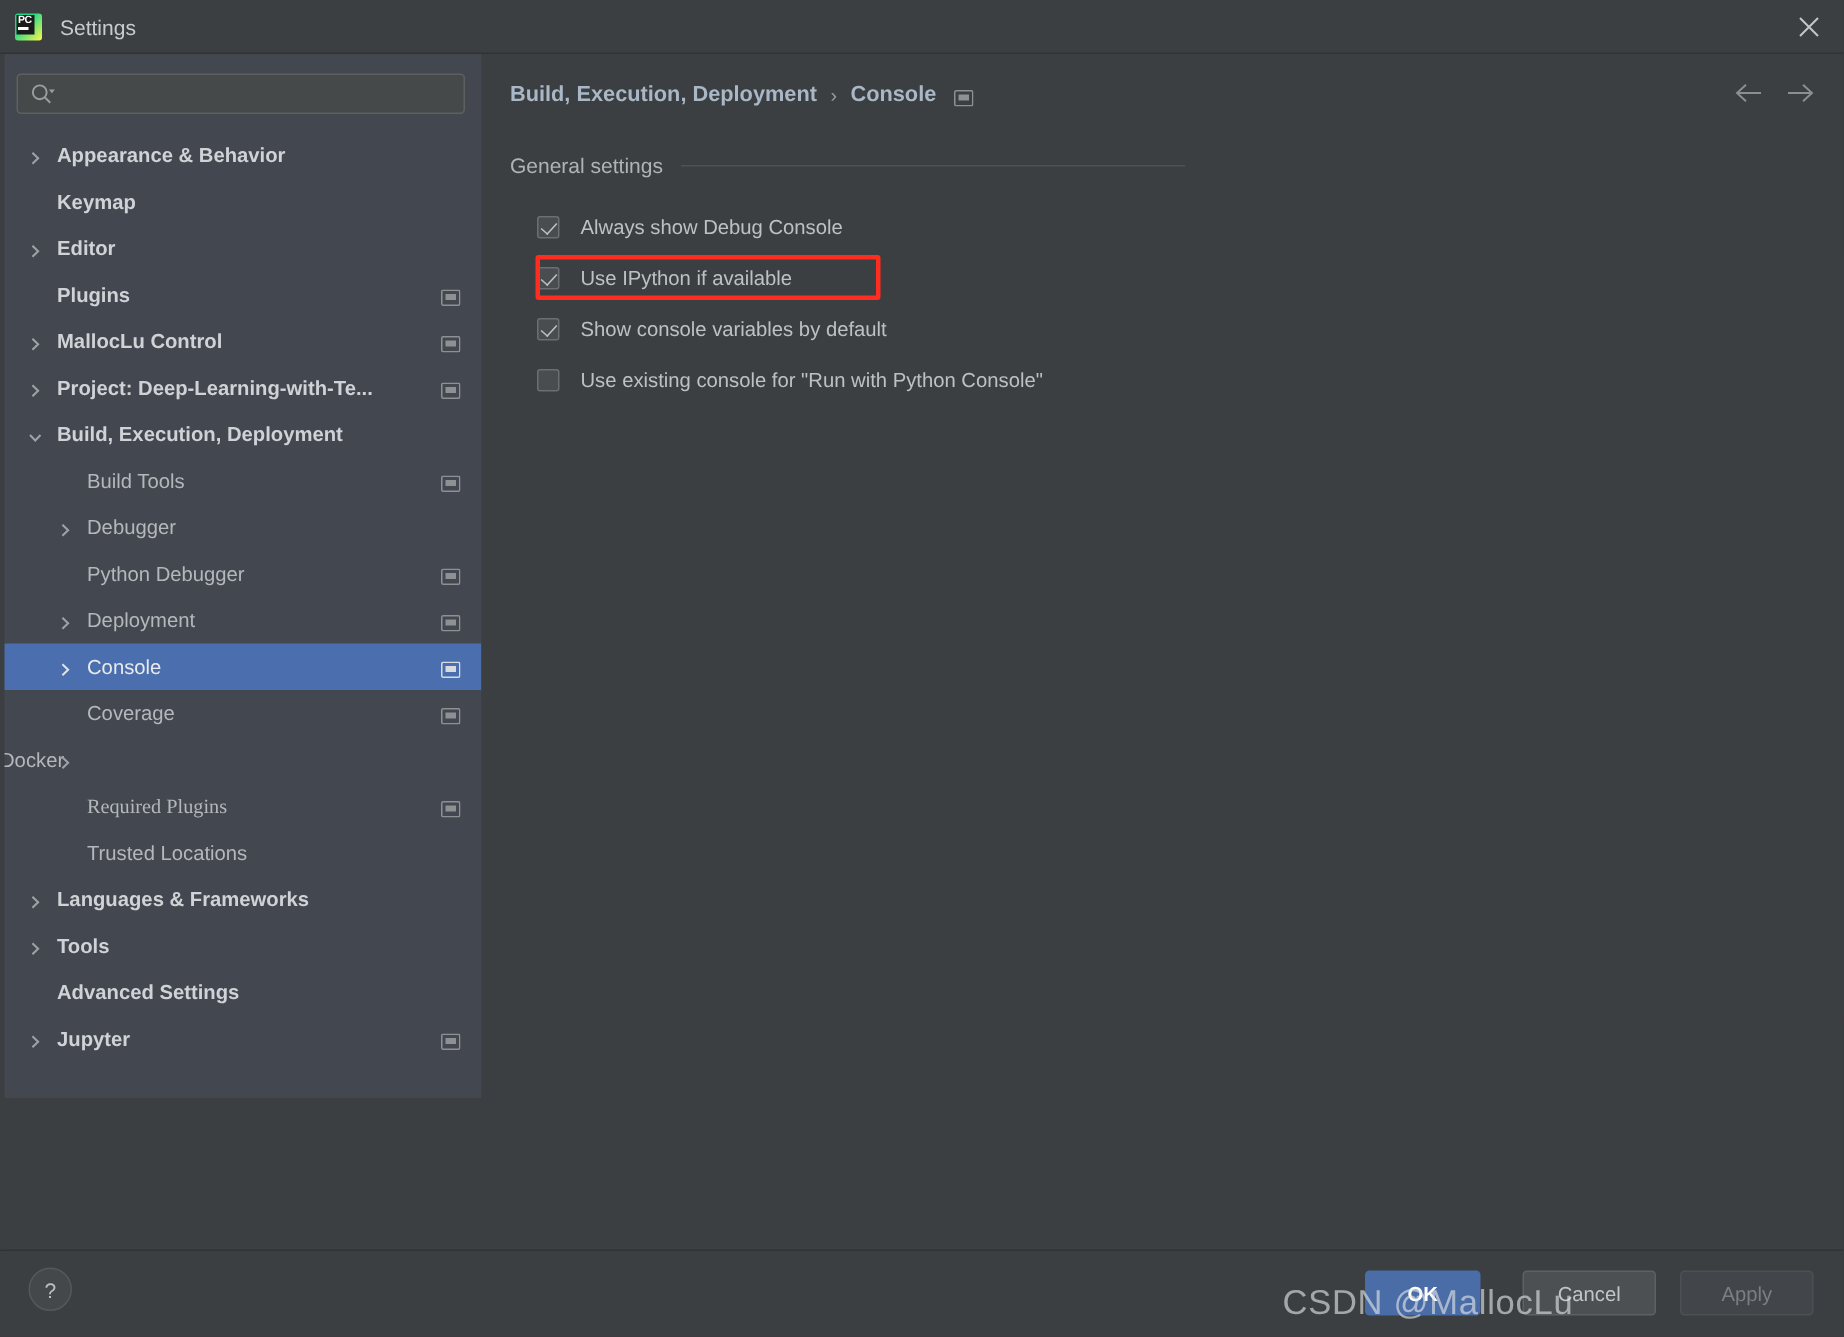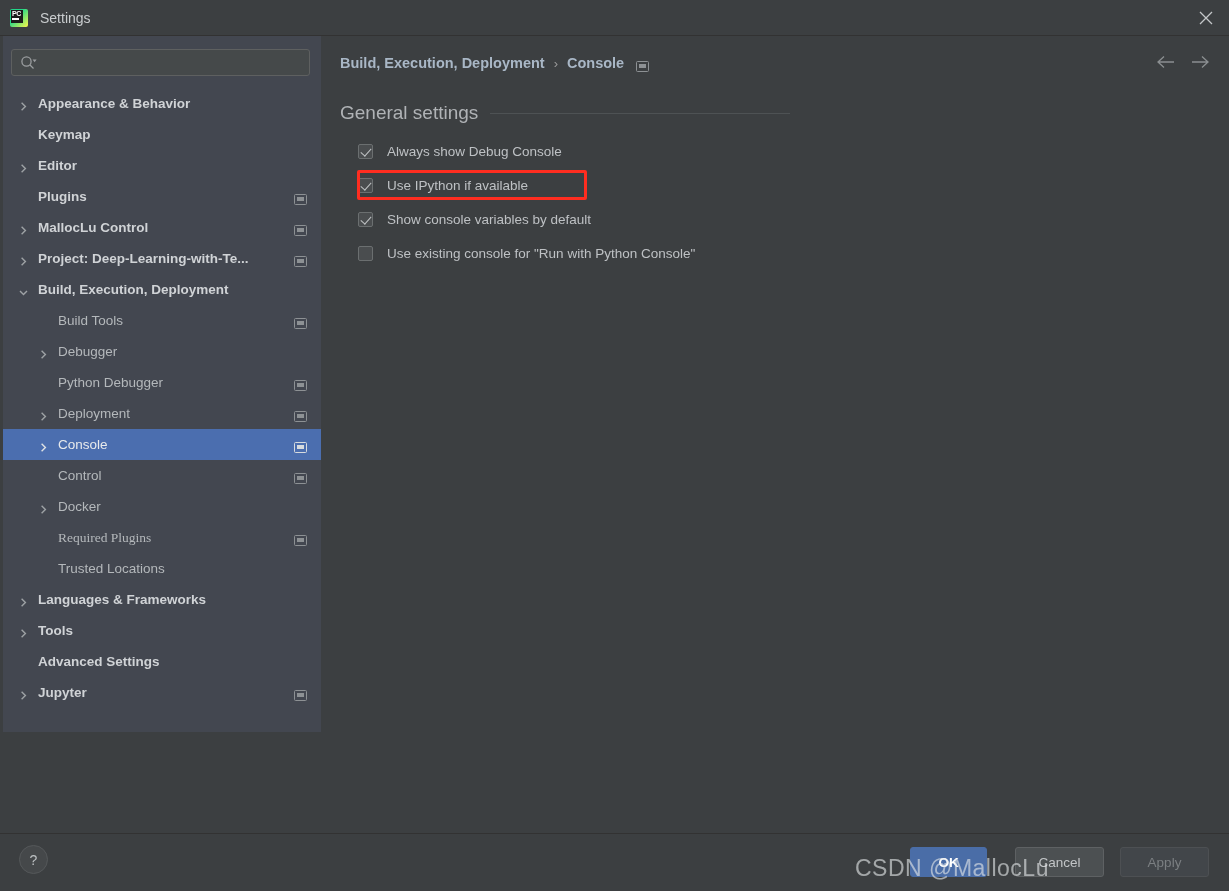--- a/index.html
+++ b/index.html
@@ -194,21 +194,21 @@
   }
 
   .section-header {
     position: absolute;
     left: 19px; top: 66px;
     width: 450px;
     display: flex;
     align-items: center;
   }
   .section-title {
-    font-size: 19px;
+    font-size: 14px;
     color: #b0b3b6;
     white-space: nowrap;
   }
   .section-line {
     flex: 1;
     height: 1px;
     background: #4e5254;
     margin-left: 12px;
   }
 
@@ -435,31 +435,31 @@
           <span class="arrow" style="left: 38px;"><svg width="11" height="11" viewBox="0 0 11 11">
               <path d="M3.6 1.8 L7.4 5.5 L3.6 9.2" stroke="#dfe2e4" stroke-width="1.4" fill="none"></path>
             </svg></span>
           <span class="label" style="margin-left: 58px;">Console</span>
           <span class="cfg-icon"><svg width="13" height="11" viewBox="0 0 13 11">
               <rect x="0.5" y="0.5" width="12" height="10" rx="1" fill="none" stroke="#d7dbde"></rect>
               <rect x="3" y="3" width="7" height="4" fill="#d7dbde"></rect>
             </svg></span>
         </div>
         <div class="tree-row normal">
-          <span class="label" style="margin-left: 58px;">Control</span>
+          <span class="label" style="margin-left: 58px;">Coverage</span>
           <span class="cfg-icon"><svg width="13" height="11" viewBox="0 0 13 11">
               <rect x="0.5" y="0.5" width="12" height="10" rx="1" fill="none" stroke="#8d9194"></rect>
               <rect x="3" y="3" width="7" height="4" fill="#8d9194"></rect>
             </svg></span>
         </div>
         <div class="tree-row normal">
           <span class="arrow" style="left: 38px;"><svg width="11" height="11" viewBox="0 0 11 11">
               <path d="M3.6 1.8 L7.4 5.5 L3.6 9.2" stroke="#9ea2a5" stroke-width="1.4" fill="none"></path>
             </svg></span>
-          <span class="label" style="margin-left: 58px;">Docker</span>
+          <span class="label" style="">Docker</span>
         </div>
         <div class="tree-row normal">
           <span class="label" style="margin-left: 58px; font-family: Liberation Serif, serif;">Required Plugins</span>
           <span class="cfg-icon"><svg width="13" height="11" viewBox="0 0 13 11">
               <rect x="0.5" y="0.5" width="12" height="10" rx="1" fill="none" stroke="#8d9194"></rect>
               <rect x="3" y="3" width="7" height="4" fill="#8d9194"></rect>
             </svg></span>
         </div>
         <div class="tree-row normal">
           <span class="label" style="margin-left: 58px;">Trusted Locations</span>

